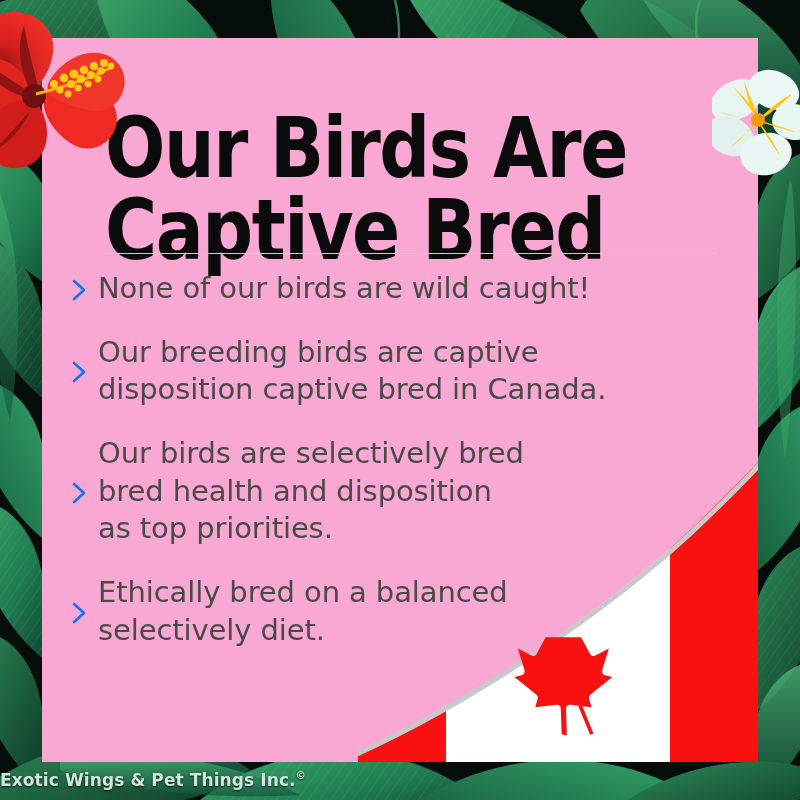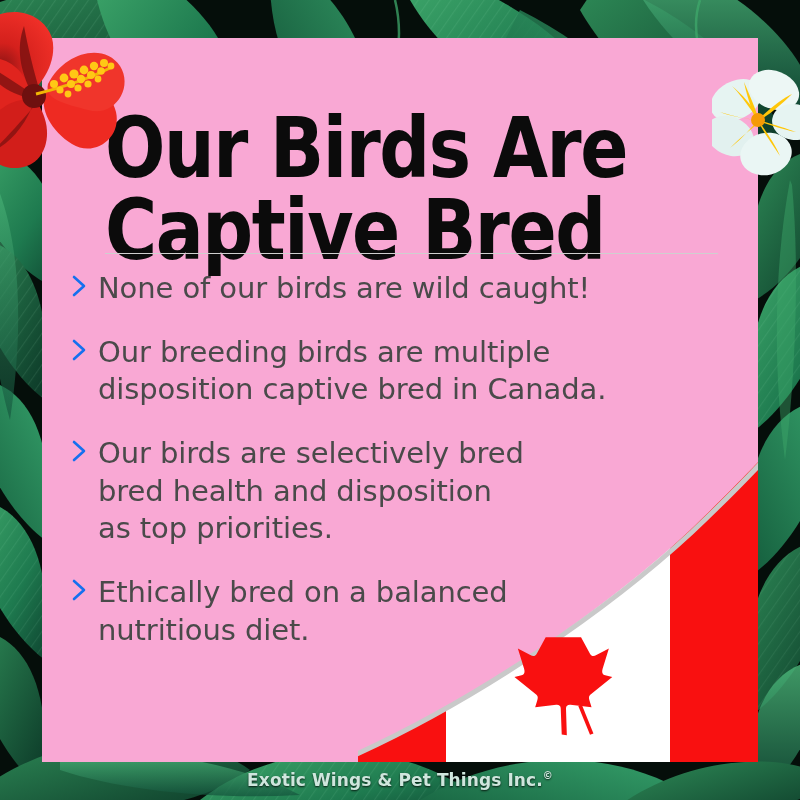--- a/index.html
+++ b/index.html
@@ -35,21 +35,21 @@
 
   .divider{
     position:absolute;left:63px;top:215px;width:613px;height:1px;
     background:#cfcfcf;
   }
 
   .bullets{
     position:absolute;left:22px;top:232px;width:690px;
   }
   .bullet{
-    position:relative;display:flex;
+    position:relative;display:flex;align-items:center;
     margin:0 0 26px 0;
   }
   .chev{
     flex:0 0 34px;width:34px;height:30px;position:relative;
   }
   .chev svg{position:absolute;left:6px;top:4px;}
   .btext{
     color:#4a4a4a;
     font-size:29px;
     line-height:1.30;
@@ -59,21 +59,21 @@
   }
   .btext span{display:block;white-space:nowrap;}
 
   
   .flagwrap{
     position:absolute;right:0;bottom:0;width:400px;height:300px;overflow:hidden;
   }
 
   
   .footer{
-    position:absolute;left:0;bottom:10px;width:800px;text-align:center;
+    position:absolute;left:0;bottom:10px;width:800px;
     color:#cfe6dd;font-size:17px;font-weight:bold;
     font-family:"DejaVu Sans","Liberation Sans", sans-serif;
     letter-spacing:.1px;
     text-shadow:0 1px 2px rgba(0,0,0,.8);
   }
   .footer sup{font-size:10px;vertical-align:super;}
 </style>
 </head>
 <body>
 
@@ -180,21 +180,21 @@
         </span>
       </div>
 
       <div class="bullet">
         <span class="chev">
           <svg width="20" height="24" viewBox="0 0 20 24">
               <path d="M4 3 L14 12 L4 21" fill="none" stroke="#1570EF" stroke-width="2.6" stroke-linecap="round" stroke-linejoin="round"></path>
             </svg>
         </span>
         <span class="btext">
-          <span>Our breeding birds are multiple</span>
+          <span>Our breeding birds are captive</span>
           <span>disposition captive bred in Canada.</span>
         </span>
       </div>
 
       <div class="bullet">
         <span class="chev">
           <svg width="20" height="24" viewBox="0 0 20 24">
               <path d="M4 3 L14 12 L4 21" fill="none" stroke="#1570EF" stroke-width="2.6" stroke-linecap="round" stroke-linejoin="round"></path>
             </svg>
         </span>
@@ -206,21 +206,21 @@
       </div>
 
       <div class="bullet">
         <span class="chev">
           <svg width="20" height="24" viewBox="0 0 20 24">
               <path d="M4 3 L14 12 L4 21" fill="none" stroke="#1570EF" stroke-width="2.6" stroke-linecap="round" stroke-linejoin="round"></path>
             </svg>
         </span>
         <span class="btext">
           <span>Ethically bred on a balanced</span>
-          <span>nutritious diet.</span>
+          <span>selectively diet.</span>
         </span>
       </div>
 
     </div>
 
     <div class="flagwrap">
       <svg width="400" height="300" viewBox="0 0 400 300">
         <defs>
           <clipPath id="arcClip">
 

